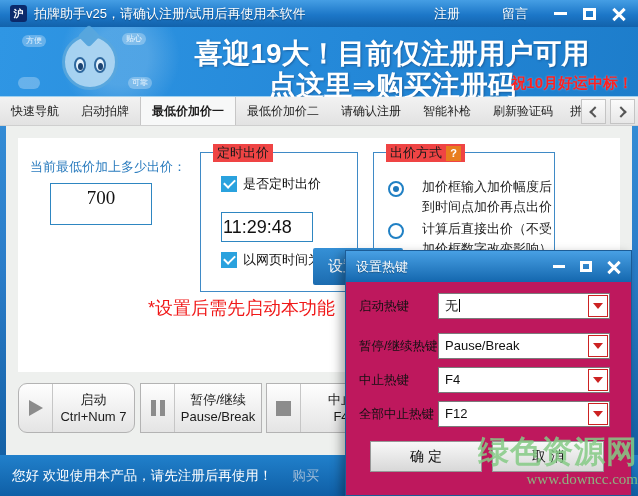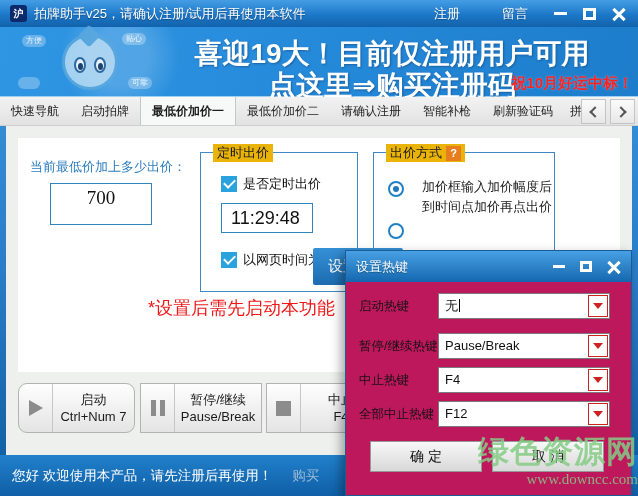--- a/index.html
+++ b/index.html
@@ -76,33 +76,33 @@
   .panel { position:absolute; left:12px; top:12px; width:602px; height:234px; background:#ffffff;}
 
   .price-label { position:absolute; left:12px; top:20px; font-size:13px; color:#2b7cbe;}
   .price-input { position:absolute; left:32px; top:45px; width:102px; height:42px;
     border:1px solid #2e86c1; background:#fff; font-size:19px; color:#111; text-align:center;
     line-height:28px; font-family:Liberation Serif, serif;}
 
   .groupbox { position:absolute; border:1px solid #3f8ac6;}
   .gb-timed { left:182px; top:14px; width:158px; height:140px;}
   .gb-bid   { left:355px; top:14px; width:182px; height:215px;}
-  .gb-legend { position:absolute; top:-9px; left:12px; background:#eab308; padding:0 4px;
+  .gb-legend { position:absolute; top:-9px; left:12px; background:#ef4444; padding:0 4px;
     font-size:13px; color:#1a1a1a; white-space:nowrap; display:flex; align-items:center; gap:4px;}
   .help-icon { width:15px; height:15px; background:#e87d1e; color:#fff; font-size:11px;
     font-weight:bold; text-align:center; line-height:15px; cursor:pointer;}
 
   .cb-row { position:absolute; display:flex; align-items:center; gap:6px; cursor:pointer;}
   .checkbox { width:16px; height:16px; background:#2aa2de; position:relative; flex:0 0 auto;}
   .checkbox::after { content:""; position:absolute; left:3px; top:3px; width:9px; height:5px;
     border-left:2px solid #fff; border-bottom:2px solid #fff; transform:rotate(-45deg);}
   .cb-label { font-size:13px; color:#111; white-space:nowrap;}
-  .time-input { position:absolute; left:20px; top:50px; width:92px; height:30px;
+  .time-input { position:absolute; left:20px; top:59px; width:92px; height:30px;
     border:1px solid #2e86c1; background:#fff; font-size:18px; color:#111; line-height:28px;
-    padding-left:9px;}
+    padding-left:1px;}
 
   .note-red { position:absolute; left:130px; top:158px; font-size:18px; color:#f01818; white-space:nowrap;}
 
   .radio-row { position:absolute; cursor:pointer;}
   .radio { position:absolute; left:0; top:4px; width:16px; height:16px; border:2px solid #2080c4;
     border-radius:50%; background:#fff;}
   .radio.selected::after { content:""; position:absolute; left:3px; top:3px; width:6px; height:6px;
     background:#1d78bc; border-radius:50%;}
   .radio-text { margin-left:34px; font-size:13px; color:#222; line-height:20px; white-space:nowrap;}
 
@@ -243,20 +243,24 @@
       </div>
       <div class="radio-row" style="left:14px; top:24px; right:6px;">
         <span class="radio selected"></span>
         <div class="radio-text">
           <div>加价框输入加价幅度后</div>
           <div>到时间点加价再点出价</div>
         </div>
       </div>
       <div class="radio-row" style="left:14px; top:66px; right:6px;">
         <span class="radio"></span>
+        <div class="radio-text">
+          <div>计算后直接出价（不受</div>
+          <div>加价框数字改变影响）</div>
+        </div>
       </div>
     </div>
   </div>
 
   <div class="hotkey-btn">设置热键</div>
 
   <div class="actions">
     <div class="act-btn" style="left:12px; width:117px;border-radius:9px;">
       <div class="act-icon">
           <span class="icon-play"></span>

